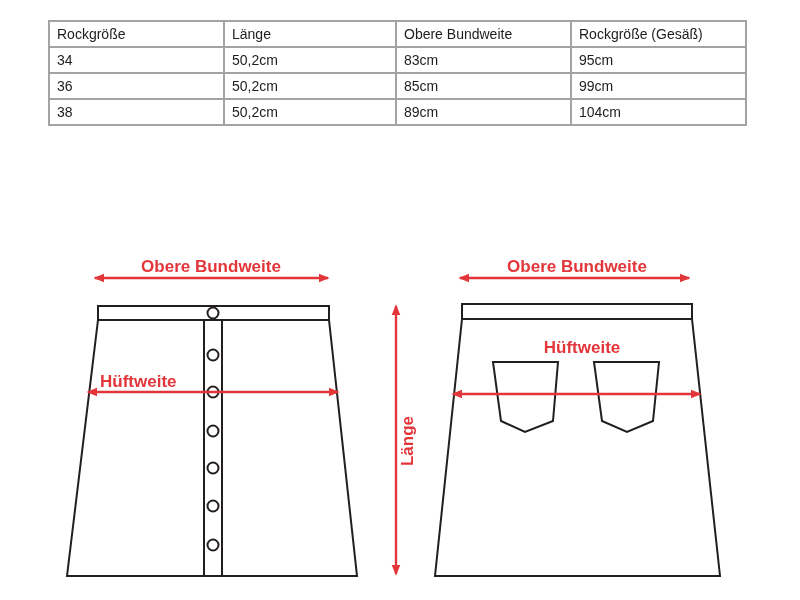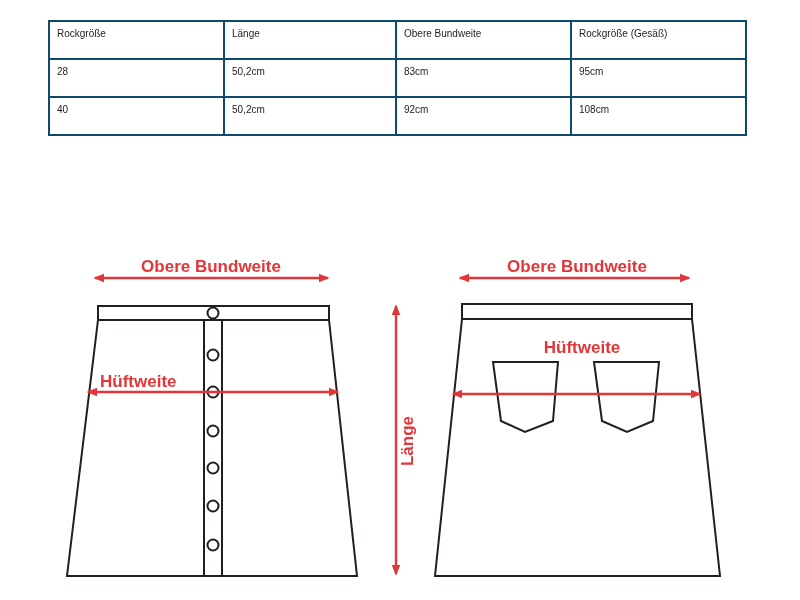--- a/index.html
+++ b/index.html
@@ -9,24 +9,24 @@
     font-family: "Liberation Sans", sans-serif;
     position: relative;
     overflow: hidden;
   }
   table.size-table {
     position: absolute; left: 48px; top: 20px;
     border-collapse: collapse; table-layout: fixed;
     width: 697px;
   }
   table.size-table td {
-    border: 2px solid #0c4a6e;
+    border: 2px solid #a3a3a3;
     height: 24px;
-    padding: 0 0 12px 7px;
-    font-size: 10px;
+    padding: 0 0 0 7px;
+    font-size: 14px;
     color: #1d1d1d;
     vertical-align: middle;
     line-height: 1;
     overflow: hidden;
     white-space: nowrap;
   }
   svg.diagram {
     position: absolute; left: 0; top: 228px;
   }
   .red-label {
@@ -50,30 +50,36 @@
       <col style="width:175px">
   </colgroup>
   <tbody>
     <tr>
       <td>Rockgröße</td>
       <td>Länge</td>
       <td>Obere Bundweite</td>
       <td>Rockgröße (Gesäß)</td>
     </tr>
     <tr>
-      <td>28</td>
+      <td>34</td>
       <td>50,2cm</td>
       <td>83cm</td>
       <td>95cm</td>
     </tr>
     <tr>
-      <td>40</td>
+      <td>36</td>
       <td>50,2cm</td>
-      <td>92cm</td>
-      <td>108cm</td>
+      <td>85cm</td>
+      <td>99cm</td>
+    </tr>
+    <tr>
+      <td>38</td>
+      <td>50,2cm</td>
+      <td>89cm</td>
+      <td>104cm</td>
     </tr>
   </tbody>
 </table>
 
 <svg class="diagram" width="800" height="372" viewBox="0 228 800 372" xmlns="http://www.w3.org/2000/svg">
   <defs>
     <marker id="ah" viewBox="0 0 10 10" refX="8.5" refY="5" markerWidth="11" markerHeight="11" markerUnits="userSpaceOnUse" orient="auto-start-reverse">
       <path d="M0,1 L10,5 L0,9 Z" fill="#e2363a"></path>
     </marker>
   </defs>

